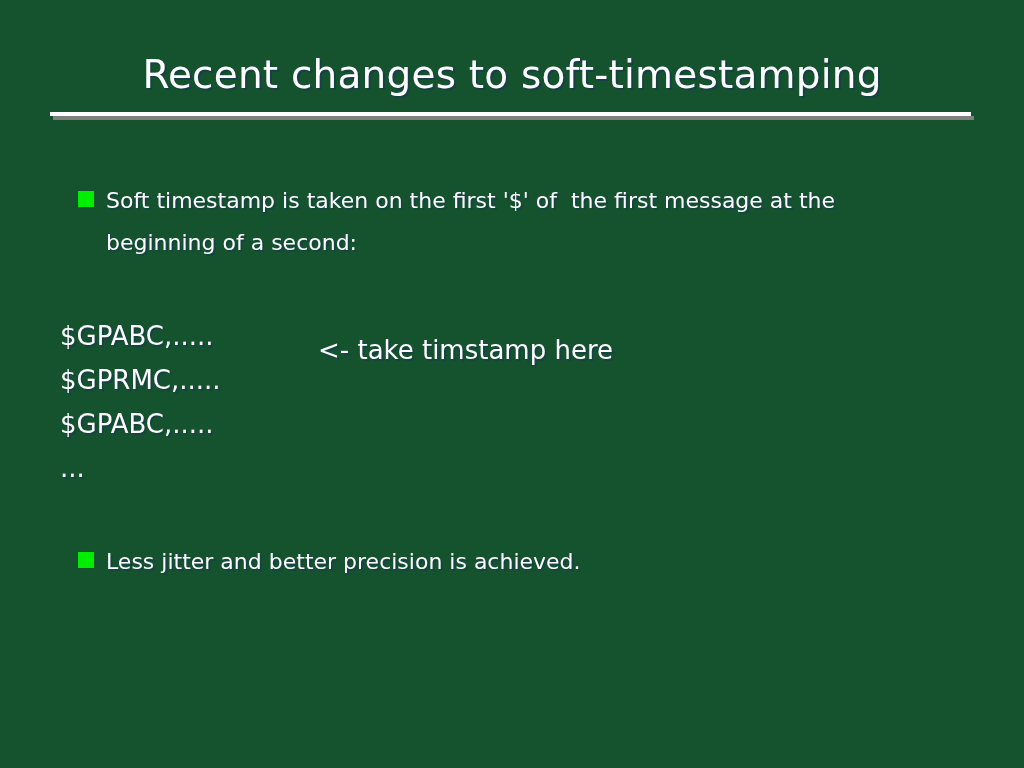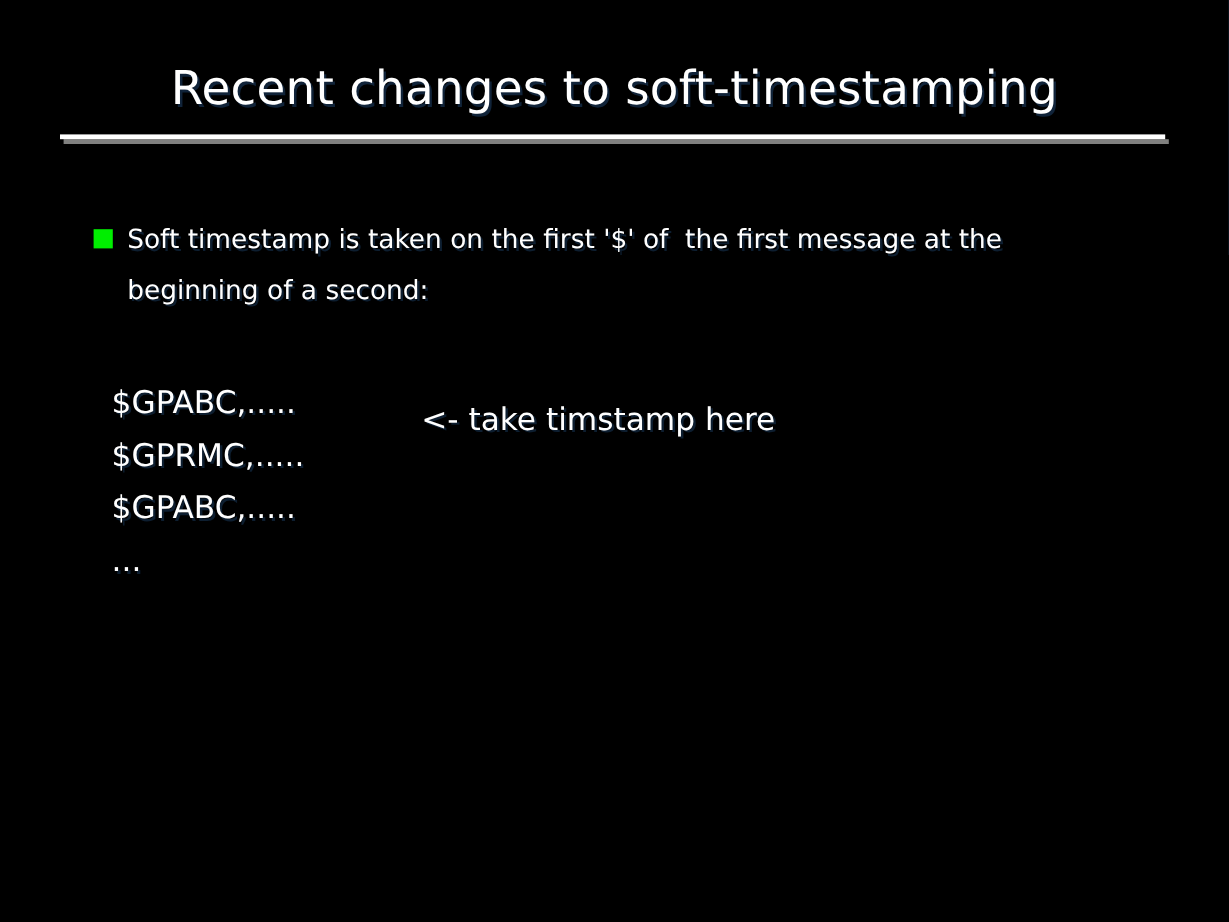--- a/index.html
+++ b/index.html
@@ -13,21 +13,21 @@
     overflow: hidden;
     background: #36689F;
     font-family: "DejaVu Sans", sans-serif;
     -webkit-font-smoothing: antialiased;
   }
 
   #slide {
     position: relative;
     width: 1024px;
     height: 768px;
-    background: #000000;
+    background: #14532d;
   }
 
   
   #slide-title {
     position: absolute;
     left: 0;
     top: 52px;
     width: 1024px;
     text-align: center;
     color: #FFFFFF;
@@ -122,21 +122,20 @@
   }
   .msg-line {
     position: relative;
     height: 44px;
     color: #FFFFFF;
     font-family: "DejaVu Sans", sans-serif;
     font-size: 26px;
     line-height: 44px;
     text-shadow: 2px 2px 0 rgba(24, 54, 88, 0.55);
     white-space: nowrap;
-    margin-left: 33px;
   }
   .msg-sentence {
     position: absolute;
     left: 0;
     top: 0;
   }
   .msg-note {
     position: absolute;
     left: 258px;
     top: 14px;
@@ -176,15 +175,19 @@
       <div class="msg-line">
         <span class="msg-sentence">$GPABC,.....</span>
       </div>
 
       <div class="msg-line">
         <span class="msg-sentence">...</span>
       </div>
 
     </div>
 
+    <div class="bullet-row" id="bullet-2">
+      <span class="bullet-marker"></span>
+      <span class="bullet-text">Less jitter and better precision is achieved.</span>
+    </div>
 
   </div>
 </div>
 
 </body></html>

